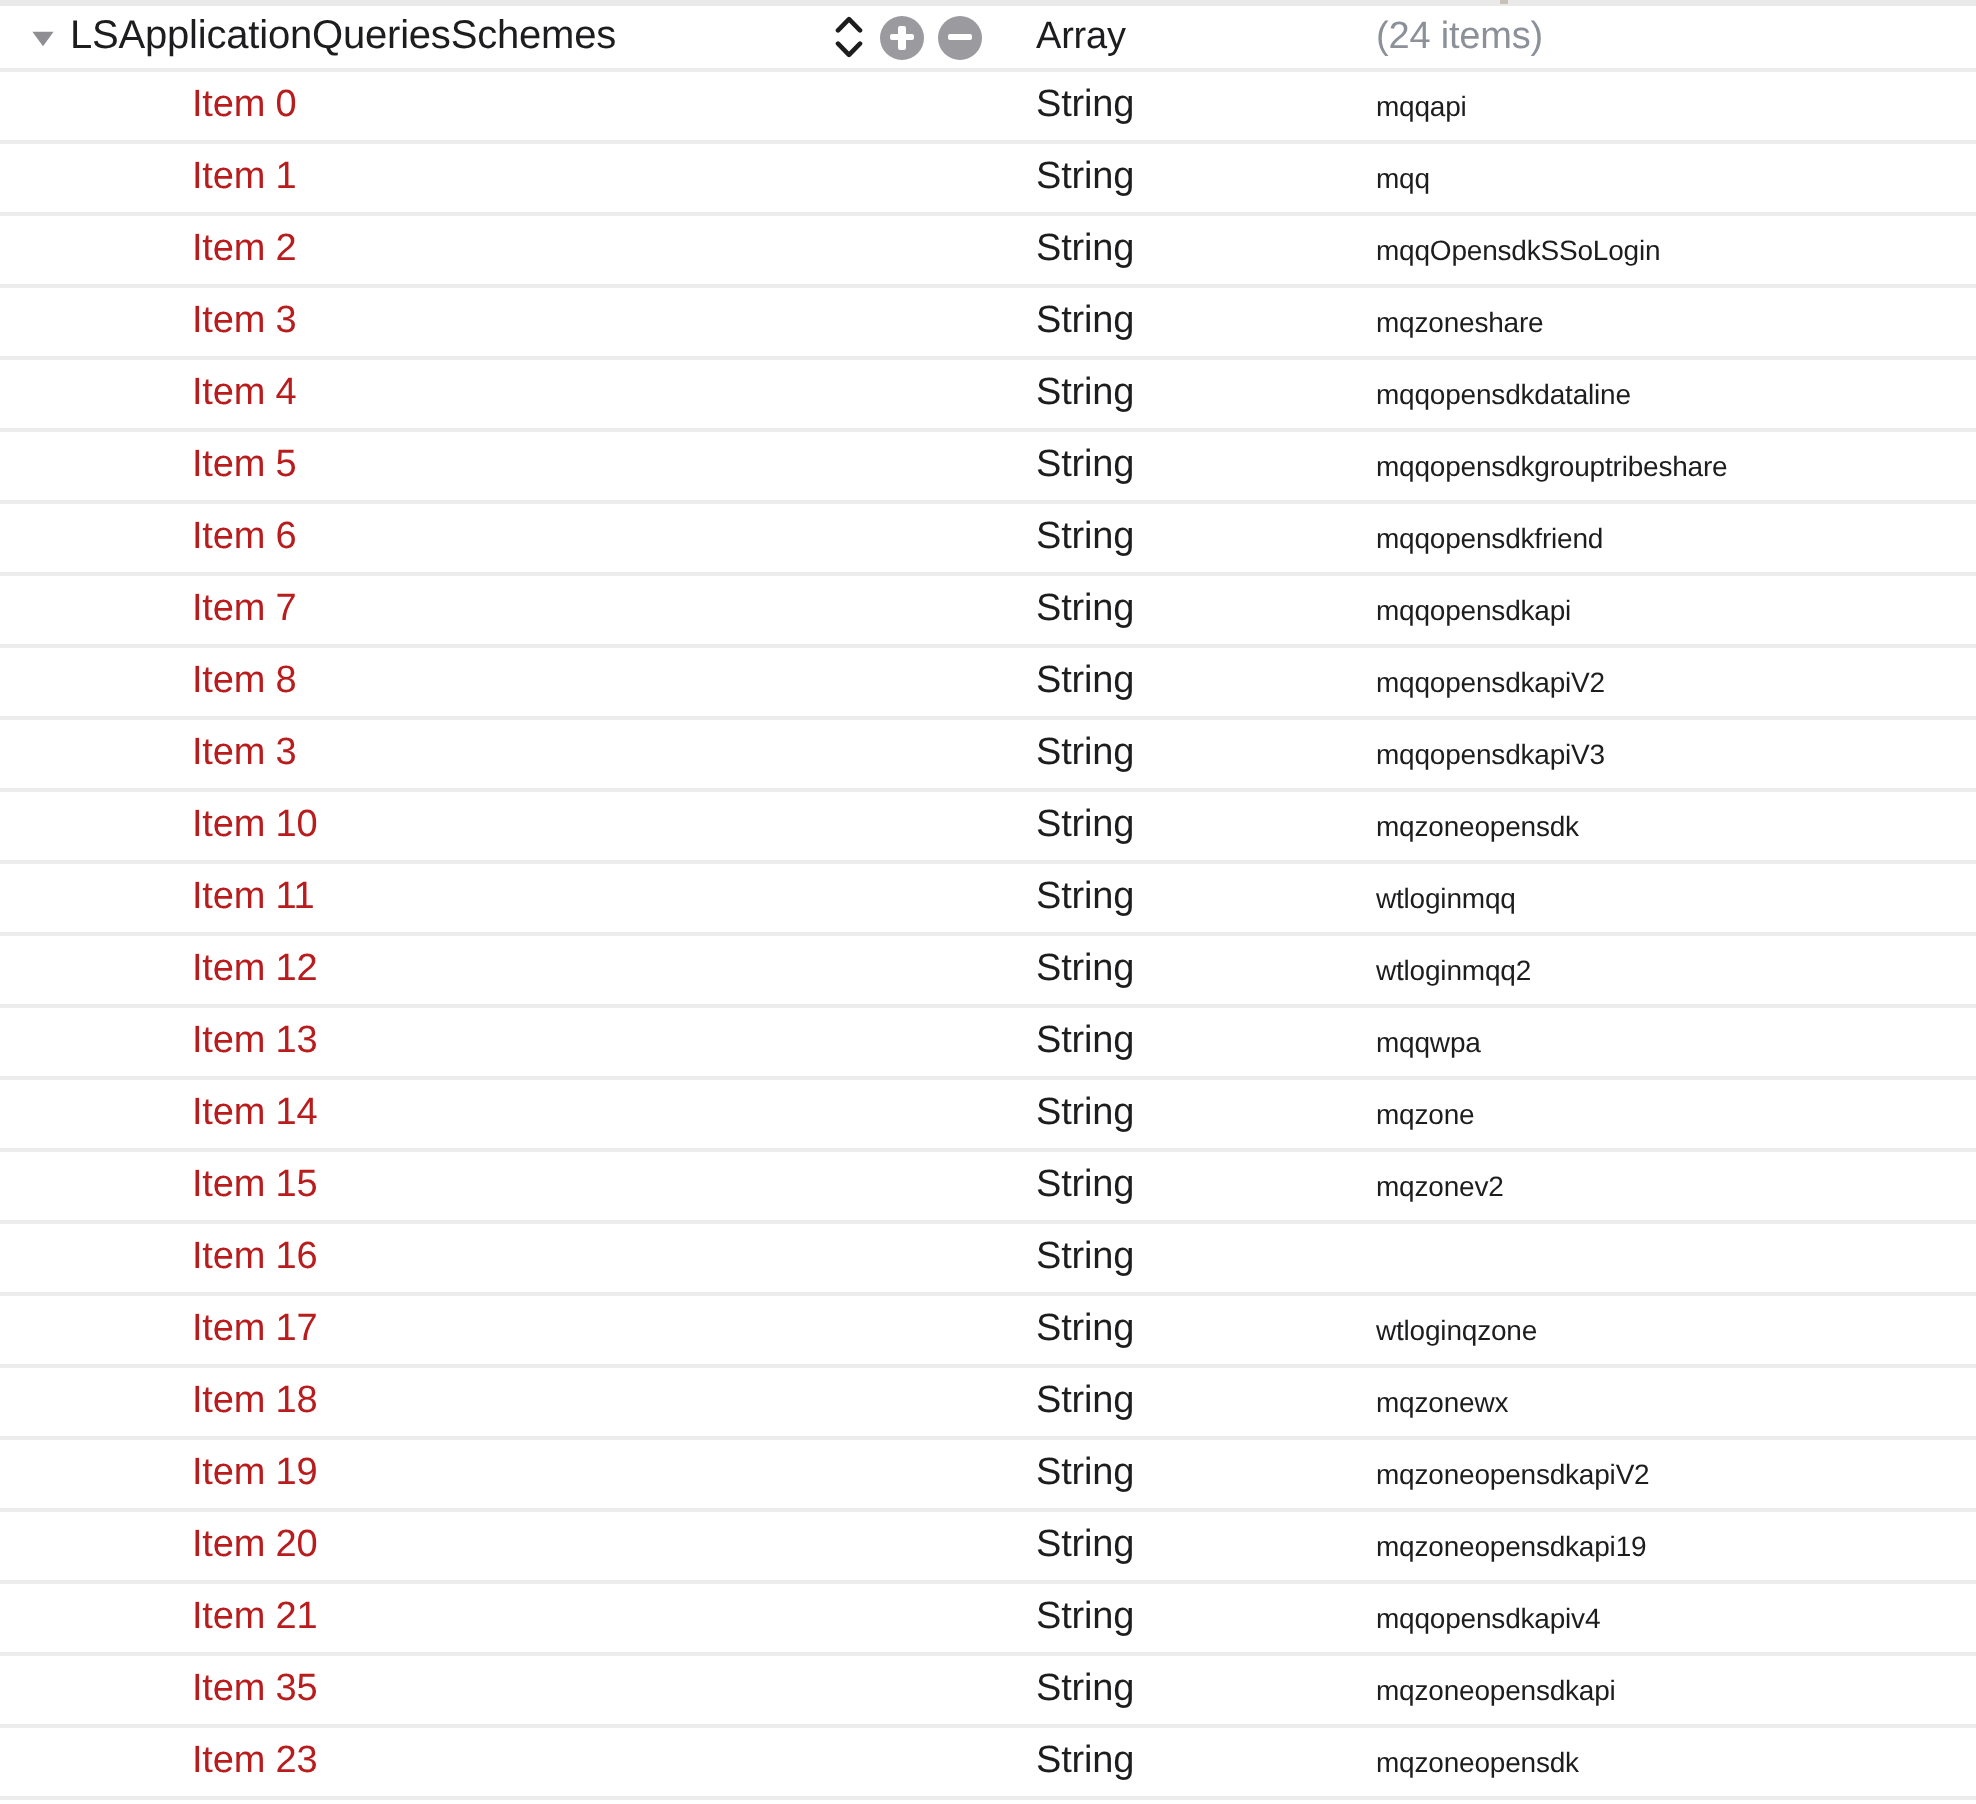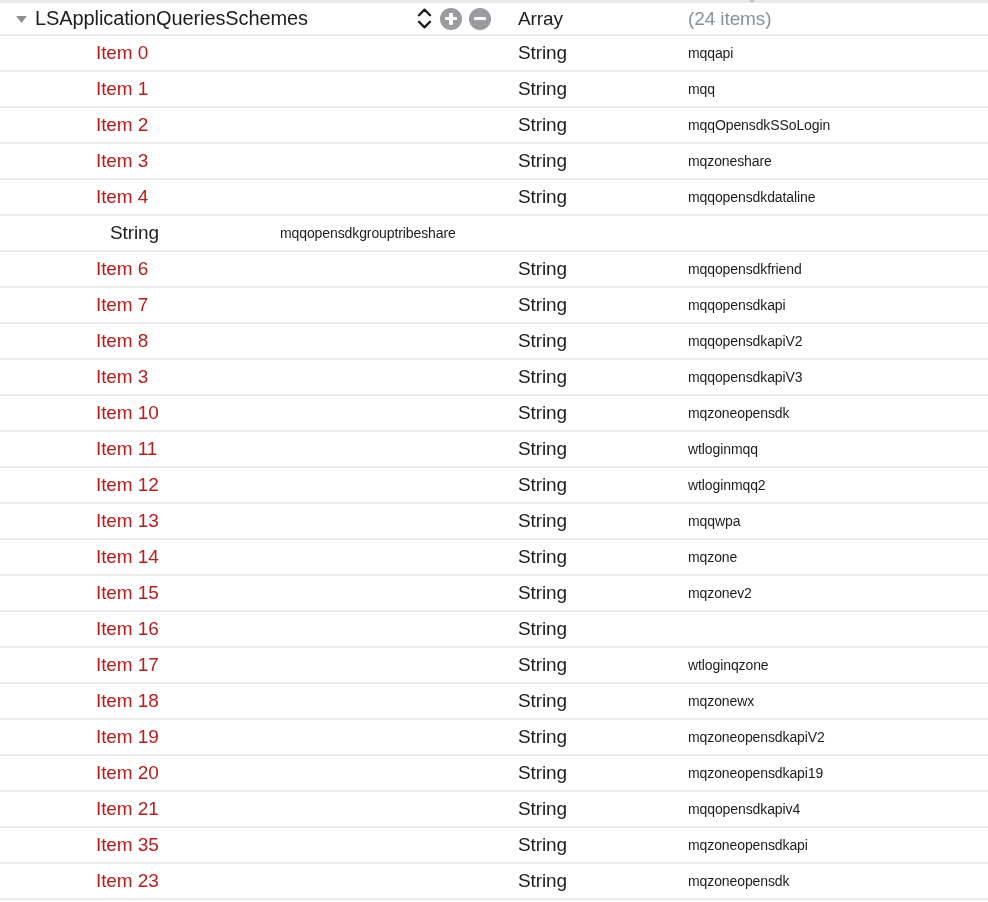--- a/index.html
+++ b/index.html
@@ -289,20 +289,23 @@
         </div>
         <div class="col-controls"></div>
         <div class="col-type">
           <span class="type-text">String</span>
         </div>
         <div class="col-value">
           <span class="value-text">mqqopensdkdataline</span>
         </div>
       </div>
       <div class="row">
+        <div class="col-key">
+          <span class="key-child">Item 5</span>
+        </div>
         <div class="col-controls"></div>
         <div class="col-type">
           <span class="type-text">String</span>
         </div>
         <div class="col-value">
           <span class="value-text">mqqopensdkgrouptribeshare</span>
         </div>
       </div>
       <div class="row">
         <div class="col-key">

